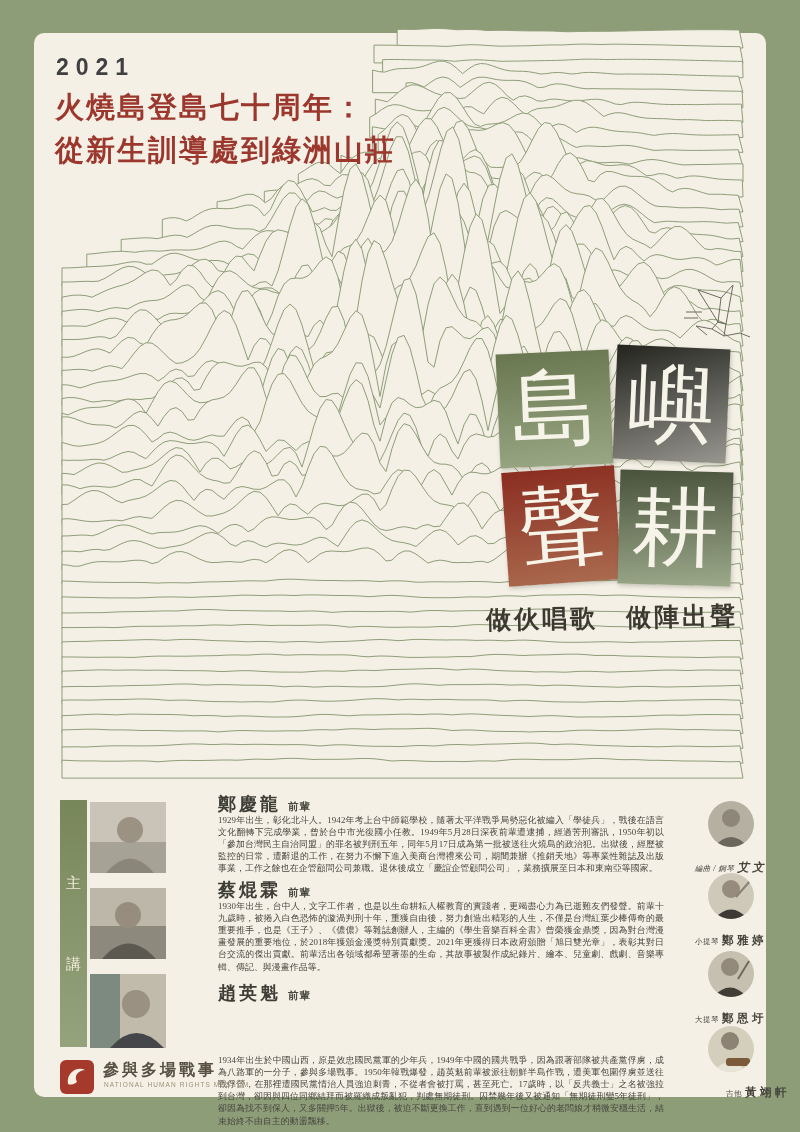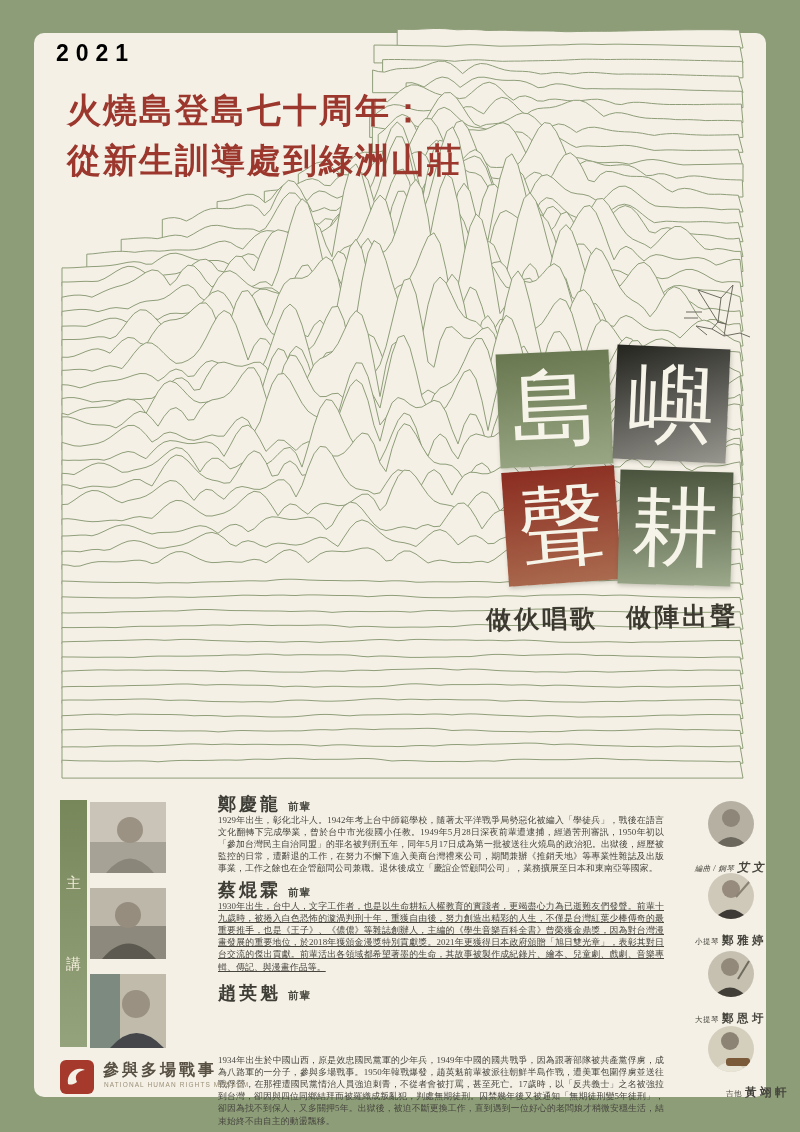--- a/index.html
+++ b/index.html
@@ -3,22 +3,22 @@
 <meta charset="utf-8">
 <style>
   html,body{margin:0;padding:0;}
   body{font-family:"Liberation Serif","DejaVu Serif",serif;}
   .poster{position:relative;width:800px;height:1132px;background:#8d9d78;overflow:hidden;}
   .panel{position:absolute;left:34px;top:33px;right:34px;bottom:35px;background:#f4f0e6;border-radius:10px;}
   .art{position:absolute;left:0;top:0;z-index:1;}
   .layer{position:absolute;z-index:2;}
 
   
-  .year{position:absolute;left:56px;top:40px;font-size:23px;font-weight:bold;letter-spacing:7px;color:#000000;font-family:"Liberation Sans","DejaVu Sans",sans-serif;}
-  .title{position:absolute;left:55px;top:86px;font-size:34px;font-weight:bold;color:#9c372d;line-height:1.48;letter-spacing:2px;margin-left:12px;}
+  .year{position:absolute;left:56px;top:54px;font-size:23px;font-weight:bold;letter-spacing:7px;color:#404040;font-family:"Liberation Sans","DejaVu Sans",sans-serif;}
+  .title{position:absolute;left:55px;top:86px;font-size:29px;font-weight:bold;color:#9c372d;line-height:1.48;letter-spacing:2px;}
   .datetime{position:absolute;left:56px;top:176px;font-size:22px;font-weight:bold;color:#33322c;letter-spacing:1px;}
   .venue{position:absolute;left:57px;top:212px;font-size:17px;font-weight:bold;color:#3a382f;letter-spacing:9px;}
 
   
   .tile{position:absolute;width:113px;height:114px;display:flex;align-items:center;justify-content:center;
         box-shadow:1px 2px 4px rgba(60,60,40,.25);}
   .tile span{font-size:86px;line-height:1;color:#f6f3e9;font-weight:400;}
   .tile-dao {left:498px;top:352px;transform:rotate(-2.5deg);background:linear-gradient(175deg,#68774f,#9aa785);}
   .tile-yu  {left:615px;top:347px;transform:rotate(2.5deg); background:linear-gradient(160deg,#24241f,#97968f);}
   .tile-sheng{left:505px;top:469px;transform:rotate(-4deg); background:linear-gradient(175deg,#8b2d21,#aa6b4f);}
@@ -173,21 +173,21 @@
         <path d="M20 74 Q46 44 74 74 Z" fill="#44464a"></path>
       </svg>
   </div>
 
   <div class="layer sp-name" style="top:792px;">
     <span>鄭慶龍</span><em>前輩</em></div>
   <div class="layer sp-bio" style="top:814px;">1929年出生，彰化北斗人。1942年考上台中師範學校，隨著太平洋戰爭局勢惡化被編入「學徒兵」，戰後在語言文化翻轉下完成學業，曾於台中市光復國小任教。1949年5月28日深夜前輩遭逮捕，經過苦刑審訊，1950年初以「參加台灣民主自治同盟」的罪名被判刑五年，同年5月17日成為第一批被送往火燒島的政治犯。出獄後，經歷被監控的日常，遭辭退的工作，在努力不懈下進入美商台灣禮來公司，期間兼辦《推銷天地》等專業性雜誌及出版事業，工作之餘也在企管顧問公司兼職。退休後成立「慶誼企管顧問公司」，業務擴展至日本和東南亞等國家。</div>
 
   <div class="layer sp-name" style="top:878px;">
     <span>蔡焜霖</span><em>前輩</em></div>
-  <div class="layer sp-bio" style="top:900px;text-decoration:underline;">1930年出生，台中人，文字工作者，也是以生命耕耘人權教育的實踐者，更竭盡心力為已逝難友們發聲。前輩十九歲時，被捲入白色恐怖的漩渦判刑十年，重獲自由後，努力創造出精彩的人生，不僅是台灣紅葉少棒傳奇的最重要推手，也是《王子》、《儂儂》等雜誌創辦人，主編的《學生音樂百科全書》曾榮獲金鼎獎，因為對台灣漫畫發展的重要地位，於2018年獲頒金漫獎特別貢獻獎。2021年更獲得日本政府頒贈「旭日雙光章」，表彰其對日台交流的傑出貢獻。前輩活出各領域都希望著墨的生命，其故事被製作成紀錄片、繪本、兒童劇、戲劇、音樂專輯、傳記、與漫畫作品等。</div>
+  <div class="layer sp-bio" style="top:900px;">1930年出生，台中人，文字工作者，也是以生命耕耘人權教育的實踐者，更竭盡心力為已逝難友們發聲。前輩十九歲時，被捲入白色恐怖的漩渦判刑十年，重獲自由後，努力創造出精彩的人生，不僅是台灣紅葉少棒傳奇的最重要推手，也是《王子》、《儂儂》等雜誌創辦人，主編的《學生音樂百科全書》曾榮獲金鼎獎，因為對台灣漫畫發展的重要地位，於2018年獲頒金漫獎特別貢獻獎。2021年更獲得日本政府頒贈「旭日雙光章」，表彰其對日台交流的傑出貢獻。前輩活出各領域都希望著墨的生命，其故事被製作成紀錄片、繪本、兒童劇、戲劇、音樂專輯、傳記、與漫畫作品等。</div>
 
   <div class="layer sp-name" style="top:981px;">
     <span>趙英魁</span><em>前輩</em></div>
   <div class="layer sp-bio" style="top:1054px;">1934年出生於中國山西，原是效忠國民黨軍的少年兵，1949年中國的國共戰爭，因為跟著部隊被共產黨俘虜，成為八路軍的一分子，參與多場戰事。1950年韓戰爆發，趙英魁前輩被派往朝鮮半島作戰，遭美軍包圍俘虜並送往戰俘營，在那裡遭國民黨情治人員強迫刺青，不從者會被打罵，甚至死亡。17歲時，以「反共義士」之名被強拉到台灣，卻因與四位同鄉結拜而被羅織成叛亂犯，判處無期徒刑。囚禁幾年後又被通知「無期徒刑變5年徒刑」，卻因為找不到保人，又多關押5年。出獄後，被迫不斷更換工作，直到遇到一位好心的老闆娘才稍微安穩生活，結束始終不由自主的動盪飄移。</div>
 
   <div class="layer mu-photo" style="top:801px;">
     <svg width="46" height="46">
         <rect width="46" height="46" fill="#b5b0a2"></rect>
         <circle cx="23" cy="17" r="9" fill="#8e8678"></circle>
         <path d="M6 46 Q23 26 40 46 Z" fill="#6b675d"></path>

